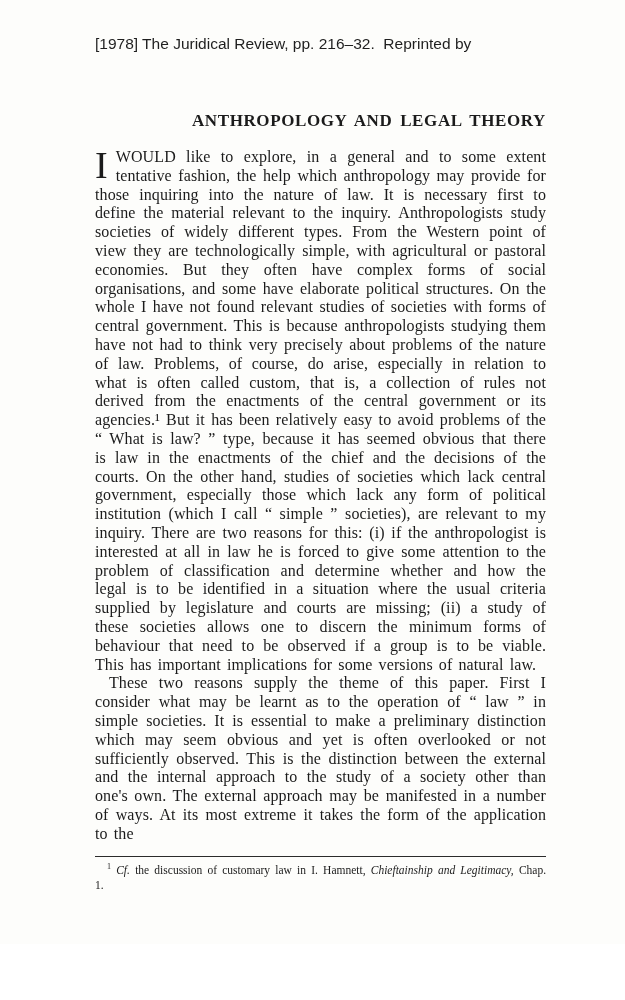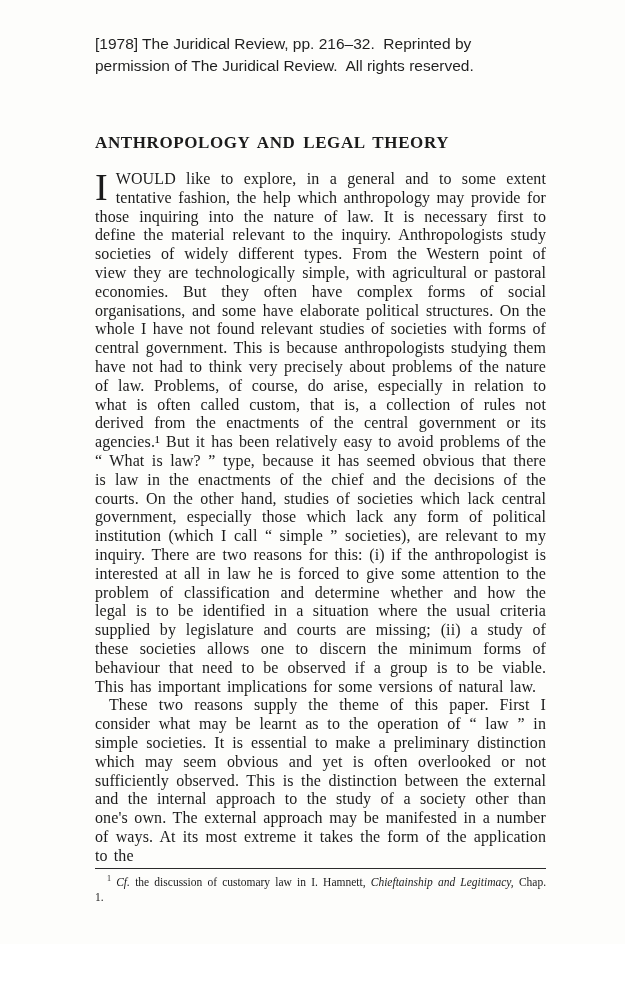--- a/index.html
+++ b/index.html
@@ -26,21 +26,21 @@
     font-family: "Liberation Sans", sans-serif;
     font-size: 15.5px;
     line-height: 22px;
     color: #1f1f1f;
   }
   .notice div {
     white-space: pre;
   }
   .title {
     margin: 56px 0 13px 0;
-    text-align: left;
+    text-align: right;
     font-size: 17px;
     font-weight: bold;
     letter-spacing: 0.6px;
     word-spacing: 3px;
     font-family: "Liberation Serif", serif;
   }
   .body-text {
     margin-top: 17px;
     font-size: 16px;
     line-height: 18.8px;
@@ -66,21 +66,20 @@
     left: 95px;
     right: 79px;
     top: 856px;
     border-top: 1px solid #2b2b2b;
     padding-top: 6px;
     font-size: 11.5px;
     line-height: 14.5px;
     text-align: justify;
     text-indent: 12px;
     word-spacing: 1.5px;
-    margin-top: 12px;
   }
   .fn-marker {
     vertical-align: super;
     font-size: 8px;
     line-height: 0;
   }
   .italic {
     font-style: italic;
   }
   .page-number {
@@ -93,21 +92,20 @@
     letter-spacing: 0.5px;
   }
 </style>
 </head>
 <body>
 
 <div class="page">
 
   <div class="notice">
     <div>[1978] The Juridical Review, pp. 216–32.  Reprinted by</div>
-    <div>permission of The Juridical Review.  All rights reserved.</div>
   </div>
 
   <h1 class="title">ANTHROPOLOGY AND LEGAL THEORY</h1>
 
   <div class="body-text">
     <p class="para first">
       <span class="dropcap">I</span>
       <span>WOULD like to explore, in a general and to some extent tentative fashion, the help which anthropology may provide for those inquiring into the nature of law. It is necessary first to define the material relevant to the inquiry. Anthropologists study societies of widely different types. From the Western point of view they are technologically simple, with agricultural or pastoral economies. But they often have complex forms of social organisations, and some have elaborate political structures. On the whole I have not found relevant studies of societies with forms of central government. This is because anthropologists studying them have not had to think very precisely about problems of the nature of law. Problems, of course, do arise, especially in relation to what is often called custom, that is, a collection of rules not derived from the enactments of the central government or its agencies.¹ But it has been relatively easy to avoid problems of the “ What is law? ” type, because it has seemed obvious that there is law in the enactments of the chief and the decisions of the courts. On the other hand, studies of societies which lack central government, especially those which lack any form of political institution (which I call “ simple ” societies), are relevant to my inquiry. There are two reasons for this: (i) if the anthropologist is interested at all in law he is forced to give some attention to the problem of classification and determine whether and how the legal is to be identified in a situation where the usual criteria supplied by legislature and courts are missing; (ii) a study of these societies allows one to discern the minimum forms of behaviour that need to be observed if a group is to be viable. This has important implications for some versions of natural law.</span>
     </p>
     <p class="para indent">These two reasons supply the theme of this paper. First I consider what may be learnt as to the operation of “ law ” in simple societies. It is essential to make a preliminary distinction which may seem obvious and yet is often overlooked or not sufficiently observed. This is the distinction between the external and the internal approach to the study of a society other than one's own. The external approach may be manifested in a number of ways. At its most extreme it takes the form of the application to the</p>

